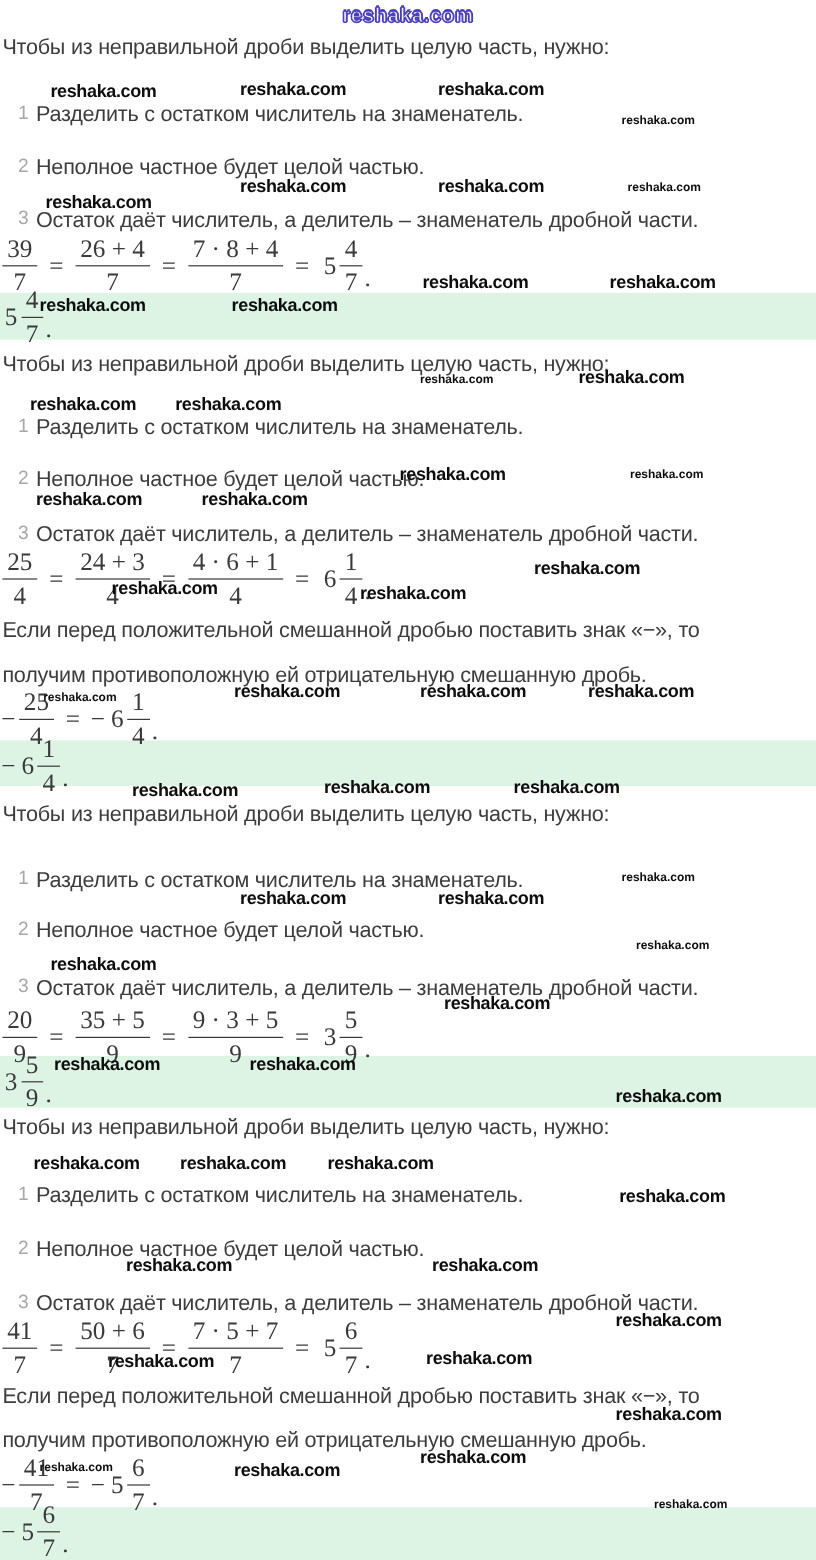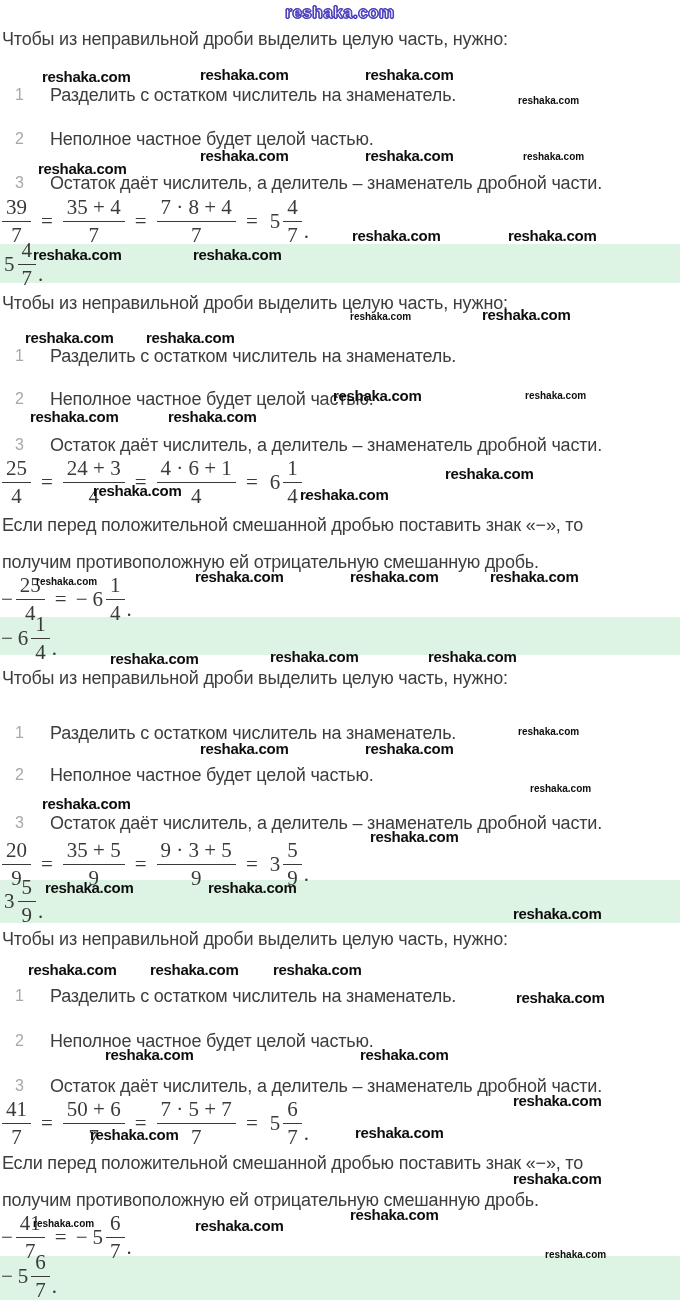--- a/index.html
+++ b/index.html
@@ -7,21 +7,21 @@
         font-family:"Liberation Sans","DejaVu Sans",sans-serif;}
   .logo{position:absolute;top:3px;left:50%;transform:translateX(-50%);
         font-weight:700;font-size:17px;letter-spacing:.5px;color:#f3f2fd;
         -webkit-text-stroke:1px #4a3fbb;
         text-shadow:-1px 0 0 #4a3fbb,1px 0 0 #4a3fbb,0 -1px 0 #4a3fbb,0 1px 0 #4a3fbb;
         white-space:nowrap;}
   .heading{position:absolute;left:2px;font-size:18px;color:#3d3d3d;letter-spacing:-.2px;white-space:nowrap;}
   .note{position:absolute;left:2px;font-size:18px;color:#3d3d3d;letter-spacing:-.2px;white-space:nowrap;}
   .step{position:absolute;left:15px;display:flex;white-space:nowrap;}
   .step .sn{color:#a8a8a8;font-size:16px;width:11px;padding-top:1px;}
-  .step .st{color:#3d3d3d;font-size:18px;margin-left:24px;letter-spacing:-.2px;}
+  .step .st{color:#3d3d3d;font-size:18px;margin-left:4px;letter-spacing:-.2px;}
   .band{position:absolute;left:0;width:680px;background:#ddf4e4;}
   .math{position:absolute;display:flex;align-items:center;
         font-family:"Liberation Serif","DejaVu Serif",serif;font-size:21px;color:#3a3a3a;
         line-height:1.1;white-space:nowrap;z-index:2;}
   .frac{display:inline-flex;flex-direction:column;align-items:center;margin:0 2px;}
   .frac .num{padding:0 4px 2px;border-bottom:1.5px solid #3a3a3a;text-align:center;}
   .frac .den{padding-top:2px;text-align:center;}
   .m-eq{margin:0 8px;}
   .m-minus{margin:0 1px;}
   .m-int{margin:0 1px 0 4px;}
@@ -55,21 +55,21 @@
     <span class="sn" style="color: rgb(168, 168, 168);">3</span>
     <span class="st" style="color: rgb(61, 61, 61);">Остаток даёт числитель, а делитель – знаменатель дробной части.</span>
   </div>
   <div class="math" style="top: 196px; left: 0px; color: rgb(58, 58, 58);">
       <span class="frac">
         <span class="num">39</span>
         <span class="den">7</span>
       </span>
       <span class="m-eq">=</span>
       <span class="frac">
-        <span class="num">35 + 4</span>
+        <span class="num">26 + 4</span>
         <span class="den">7</span>
       </span>
       <span class="m-eq">=</span>
       <span class="frac">
         <span class="num">7 · 8 + 4</span>
         <span class="den">7</span>
       </span>
       <span class="m-eq">=</span>
       <span class="m-int">5</span>
       <span class="frac">

